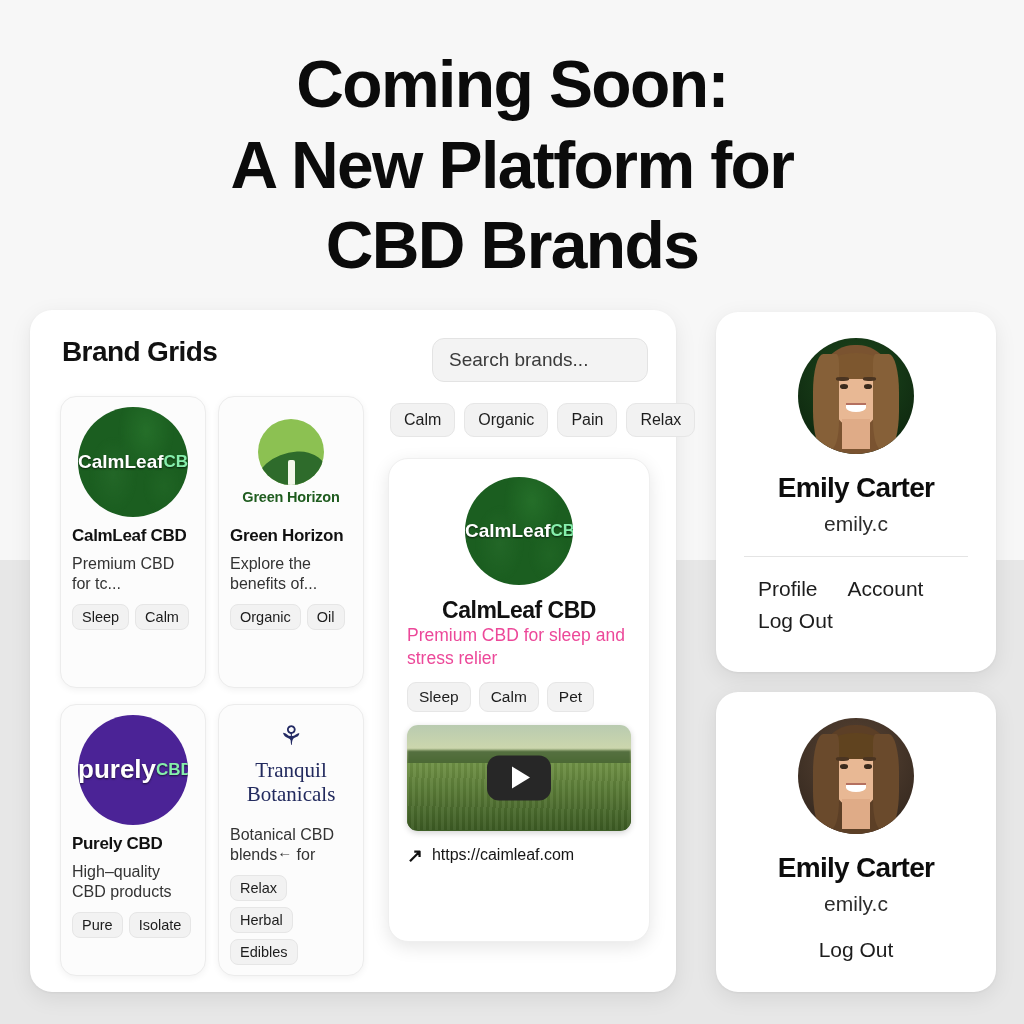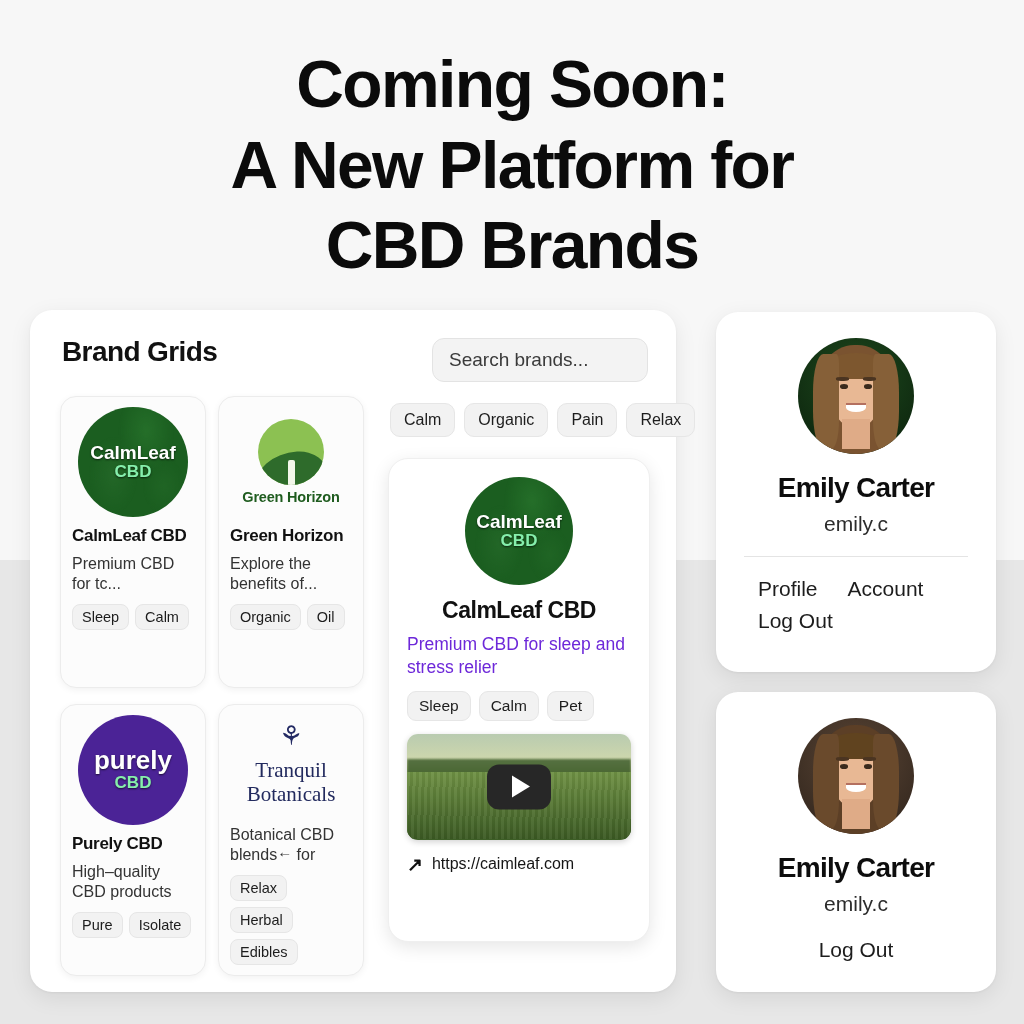--- a/index.html
+++ b/index.html
@@ -62,22 +62,22 @@
   }
   #card-calmleaf { left:60px; top:396px; height:292px; }
   #card-green    { left:218px; top:396px; height:292px; }
   #card-purely   { left:60px; top:704px; height:272px; }
   #card-tranquil { left:218px; top:704px; height:272px; }
 
   .logo-wrap { height:110px; display:flex; align-items:center; justify-content:center; flex-direction:column; }
 
   .circle-logo {
     width:110px; height:110px; border-radius:50%;
-    display:flex; flex-direction:column;
-    align-items:center; justify-content:center;
+    display:flex; flex-direction:row;
+    align-items:center; 
     position:relative; overflow:hidden;
   }
   .circle-logo .l1 {
     font-size:19px; font-weight:bold; color:#fff;
     text-shadow:0 1px 2px rgba(0,0,0,.65); line-height:1.05; z-index:2;
   }
   .circle-logo .l2 {
     font-size:17px; font-weight:bold; color:#86efac;
     text-shadow:0 1px 2px rgba(0,0,0,.65); line-height:1.1; z-index:2;
   }
@@ -124,21 +124,21 @@
   #detail-card {
     position:absolute; left:388px; top:458px; width:262px; height:484px;
     background:#fff; border:1px solid #efefef; border-radius:20px;
     box-shadow:0 5px 18px rgba(0,0,0,.10);
     padding:18px 18px 16px 18px;
   }
   #detail-logo { width:108px; height:108px; margin:0 auto; }
   #detail-logo .l1 { font-size:19px; }
   #detail-logo .l2 { font-size:17px; }
   #detail-name { margin-top:12px; text-align:center; font-size:23px; font-weight:bold; letter-spacing:-.5px; color:#111; }
-  #detail-desc { margin-top:9px; font-size:17.5px; color:#6d28d9; line-height:1.3; }
+  #detail-desc { font-size:17.5px; color:#ec4899; line-height:1.3; }
   #detail-tags { margin-top:12px; display:flex; gap:8px; }
   #detail-tags .tag { font-size:15.5px; padding:5px 11px; border-radius:9px; }
 
   #video-thumb {
     margin-top:13px; width:100%; height:106px; border-radius:11px; overflow:hidden;
     position:relative;
     background:
       linear-gradient(#b9cbb0 0%, #cfd8ac 26%, #7e9a4d 40%, #4e7330 62%, #3d5e26 100%);
     box-shadow:0 2px 6px rgba(0,0,0,.18);
   }

